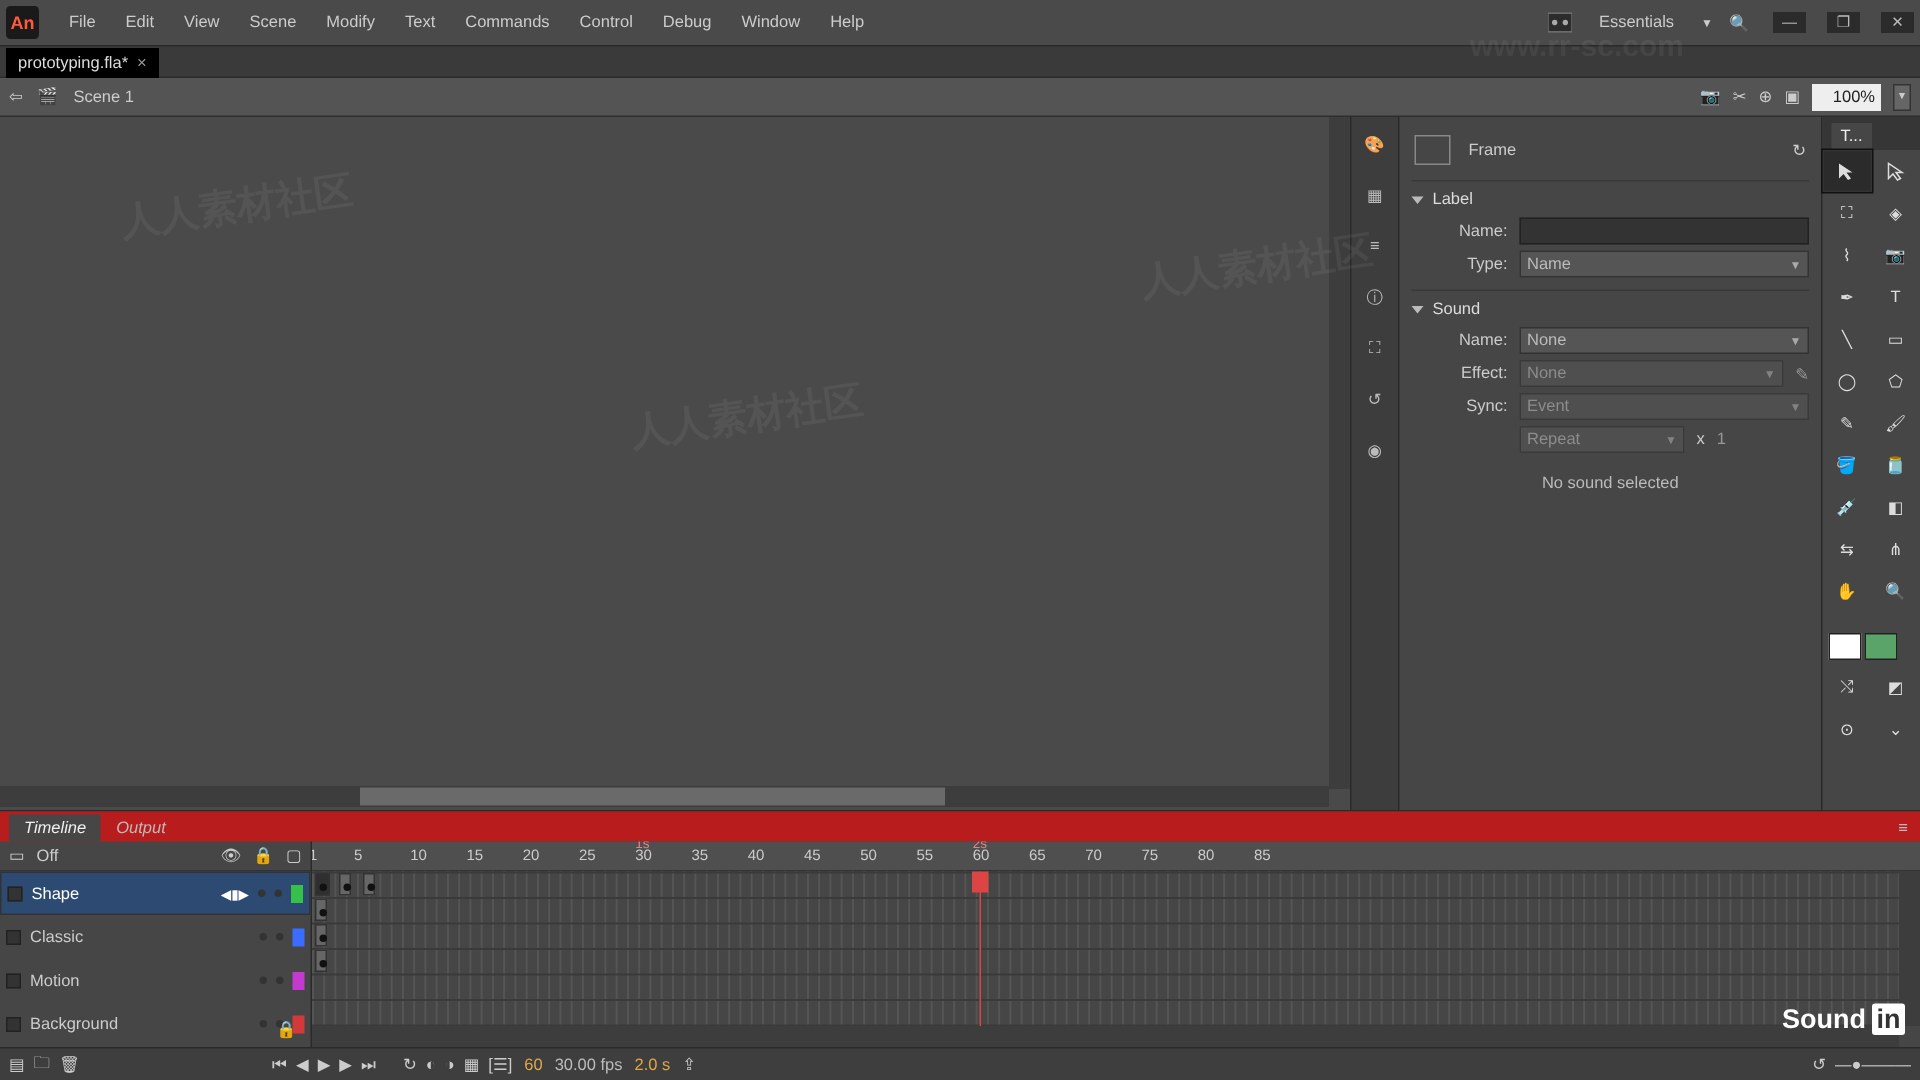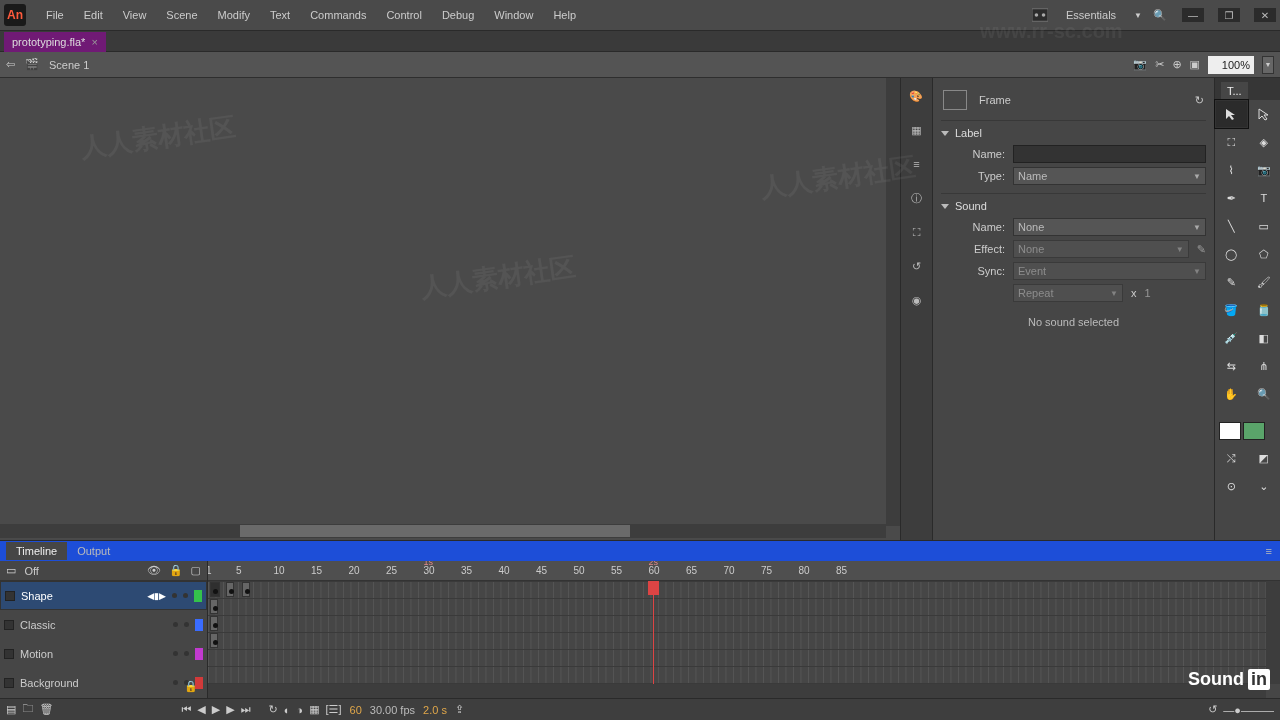--- a/index.html
+++ b/index.html
@@ -9,21 +9,21 @@
 #titlebar { height:30px; background:#4a4a4a; display:flex; align-items:center; padding:0 4px; }
 #titlebar .logo { width:22px; height:22px; background:#1a1a1a; border-radius:3px; display:flex; align-items:center; justify-content:center; color:#ff5a3c; font-weight:bold; font-size:12px; margin-right:10px; }
 #titlebar .menus { display:flex; gap:0; }
 #titlebar .menus span { padding:4px 10px; cursor:default; }
 #titlebar .rightcluster { margin-left:auto; display:flex; align-items:center; gap:10px; }
 #titlebar .iconbtn { width:16px; height:16px; display:flex; align-items:center; justify-content:center; }
 .winbtn { width:22px; height:14px; background:#2b2b2b; margin-left:4px; display:flex; align-items:center; justify-content:center; color:#bbb; font-size:10px; }
 
 
 #doctabs { height:22px; background:#3a3a3a; border-top:1px solid #2a2a2a; border-bottom:1px solid #2a2a2a; display:flex; align-items:center; padding-left:4px; }
-.doctab { height:20px; background:#701a75; padding:0 8px; display:flex; align-items:center; gap:6px; font-size:11px; color:#ddd; margin-top:2px; }
+.doctab { height:20px; background:#000000; padding:0 8px; display:flex; align-items:center; gap:6px; font-size:11px; color:#ddd; margin-top:2px; }
 .doctab .close { color:#999; }
 
 
 #scenebar { height:26px; background:#545454; border-bottom:1px solid #2e2e2e; display:flex; align-items:center; padding:0 6px; gap:8px; }
 #scenebar .left { display:flex; align-items:center; gap:10px; }
 #scenebar .right { margin-left:auto; display:flex; align-items:center; gap:8px; }
 .zoominput { width:46px; height:18px; background:#eee; color:#222; font-size:11px; display:flex; align-items:center; justify-content:flex-end; padding:0 4px; }
 .zoomdrop { width:12px; height:18px; background:#666; border:1px solid #333; display:flex; align-items:center; justify-content:center; }
 
 
@@ -80,21 +80,21 @@
 .toolgrid { display:grid; grid-template-columns:1fr 1fr; }
 .tcell { height:28px; display:flex; align-items:center; justify-content:center; color:#ddd; }
 .tcell.sel { background:#2b2b2b; outline:1px solid #111; }
 .swatchpair { display:flex; gap:2px; padding:4px; }
 .swatch { width:22px; height:18px; border:1px solid #222; }
 .swatch.stroke { background:#fff;}
 .swatch.fill { background:#5aa46a;}
 
 
 #timeline { position:absolute; left:0; right:0; bottom:0; height:180px; background:#464646; border-top:1px solid #2a2a2a; display:flex; flex-direction:column;}
-#timeline .tabs { height:20px; background:#1d4ed8; display:flex; align-items:center; padding-left:6px; }
+#timeline .tabs { height:20px; background:#b91c1c; display:flex; align-items:flex-end; padding-left:6px;font-style:italic; }
 #timeline .tabs span { padding:3px 10px; font-size:11px; color:#bbb; }
 #timeline .tabs span.active { background:#464646; color:#eee; }
 #tlsplit { flex:1; display:flex; min-height:0; }
 #layerscol { width:208px; border-right:1px solid #2a2a2a; display:flex; flex-direction:column; }
 .layershead { height:20px; display:flex; align-items:center; padding:0 6px; gap:8px; border-bottom:1px solid #333;}
 .layershead .sp { margin-left:auto; display:flex; gap:8px; }
 .layerrow { height:29px; display:flex; align-items:center; padding:0 4px; gap:6px; font-size:11px; }
 .layerrow.sel { background:#2d4a73; color:#fff; }
 .layerrow .sq { width:10px; height:10px; background:#333; border:1px solid #222; }
 .layerrow .dots { margin-left:auto; display:flex; gap:6px; align-items:center;}

